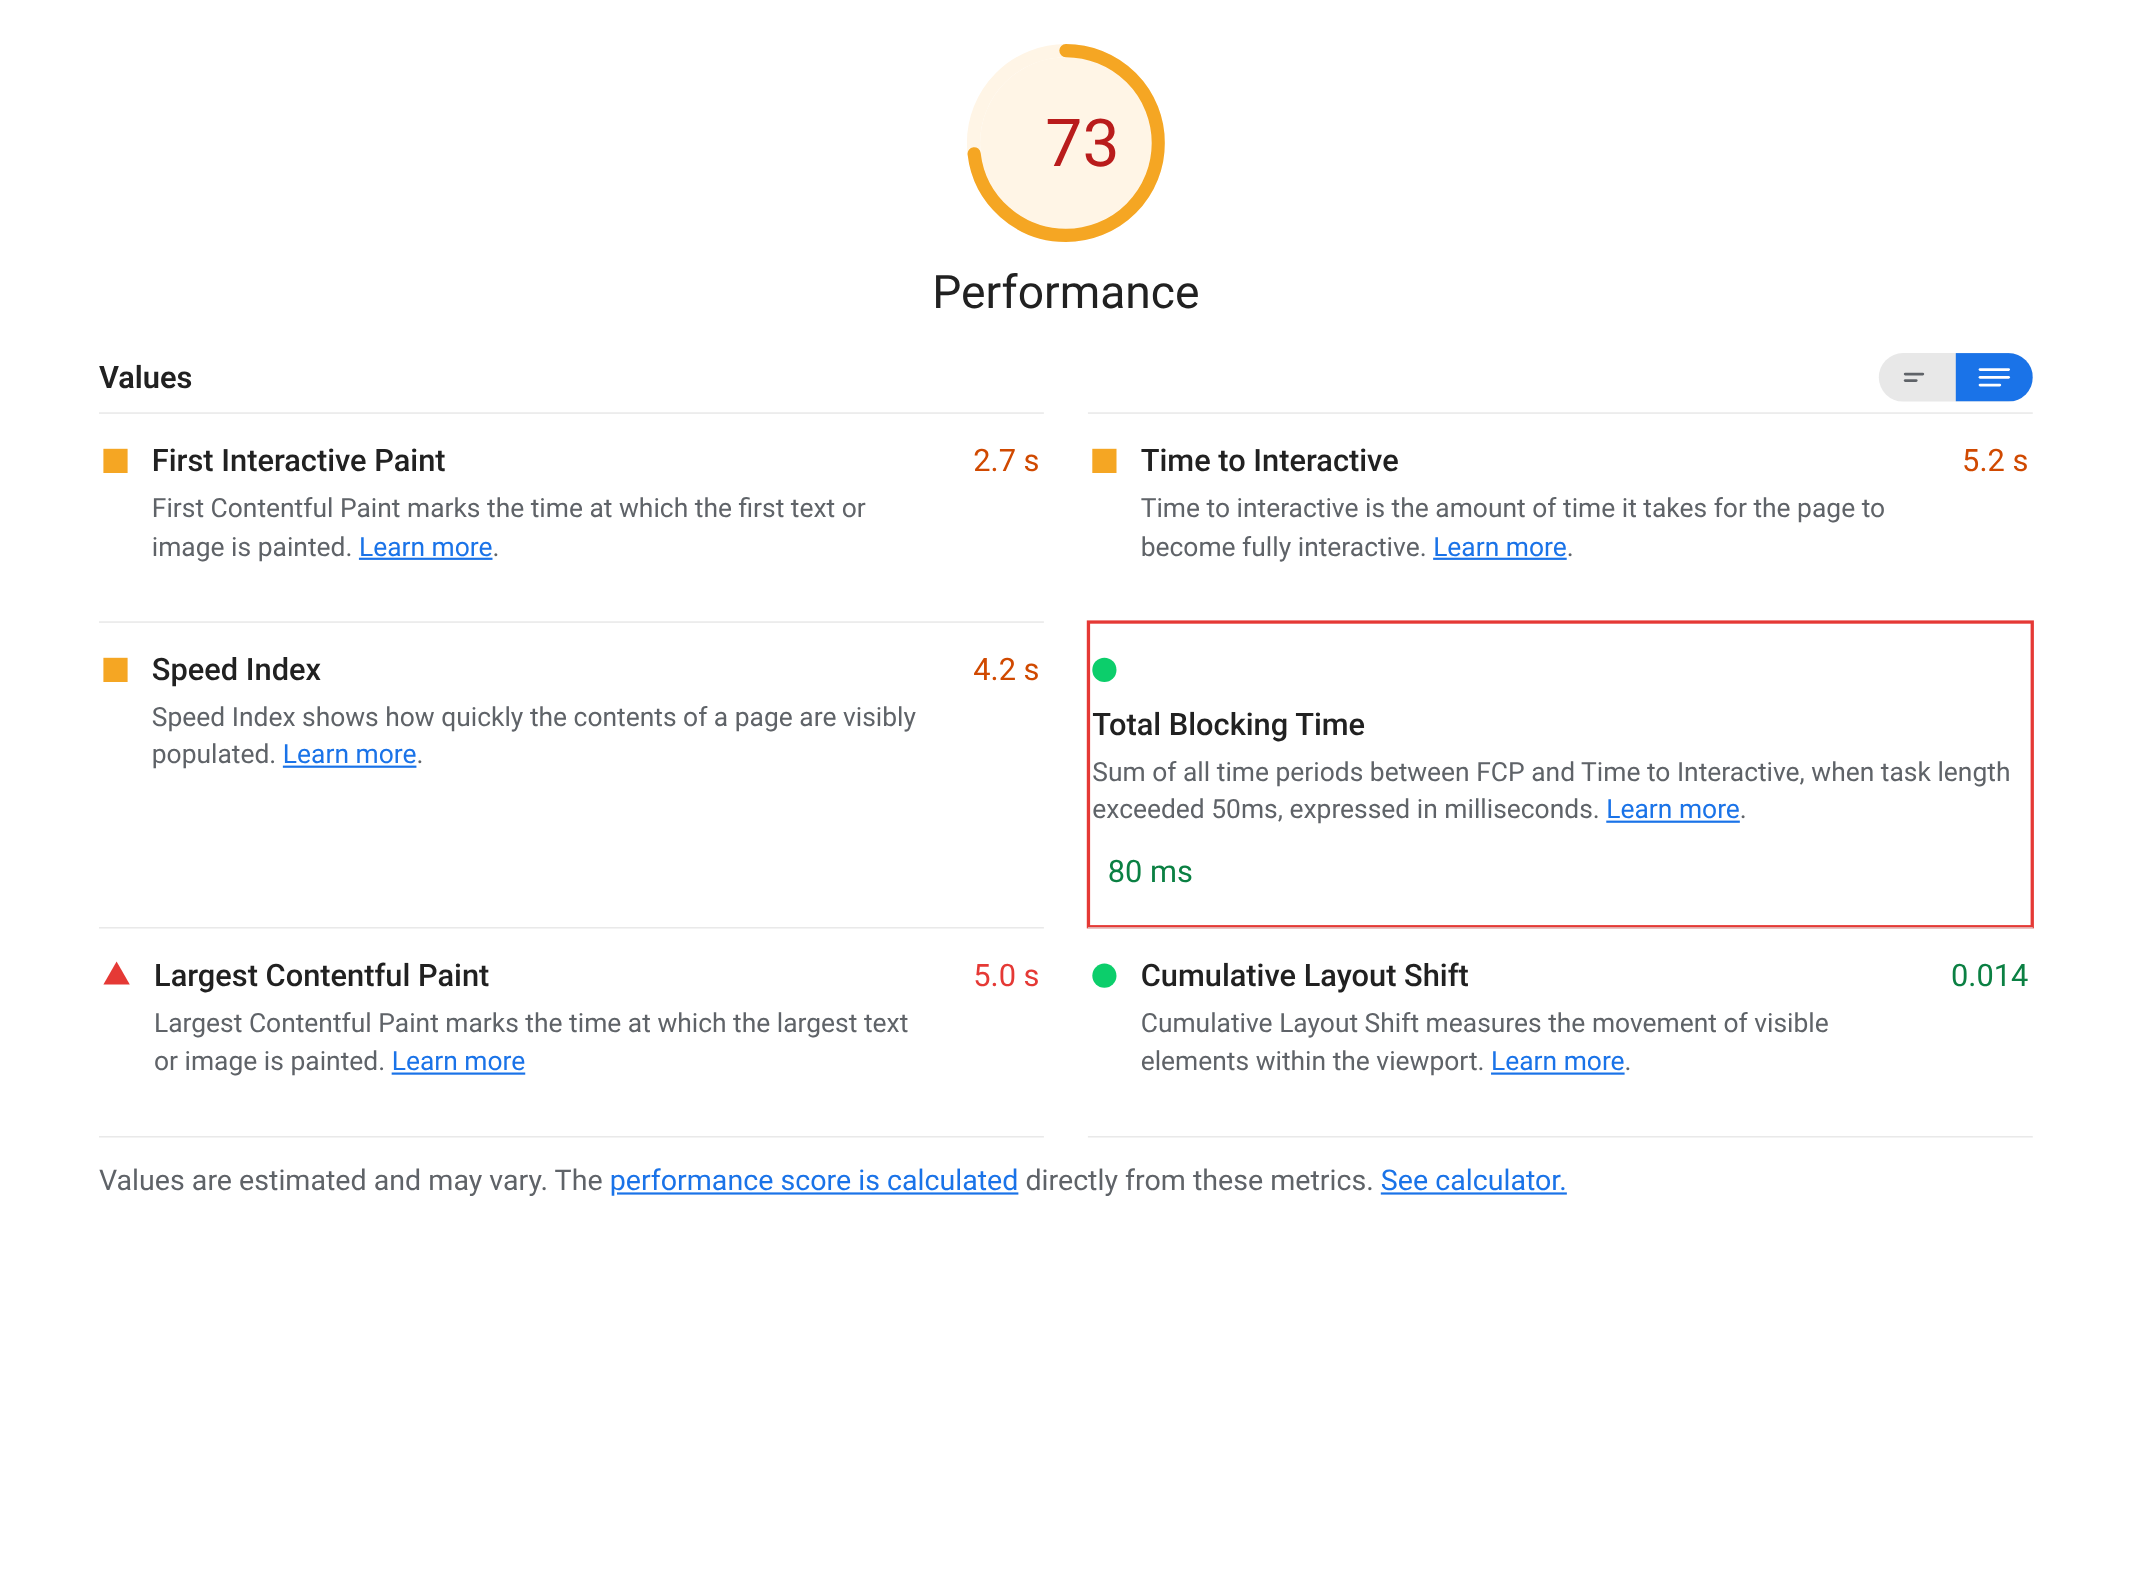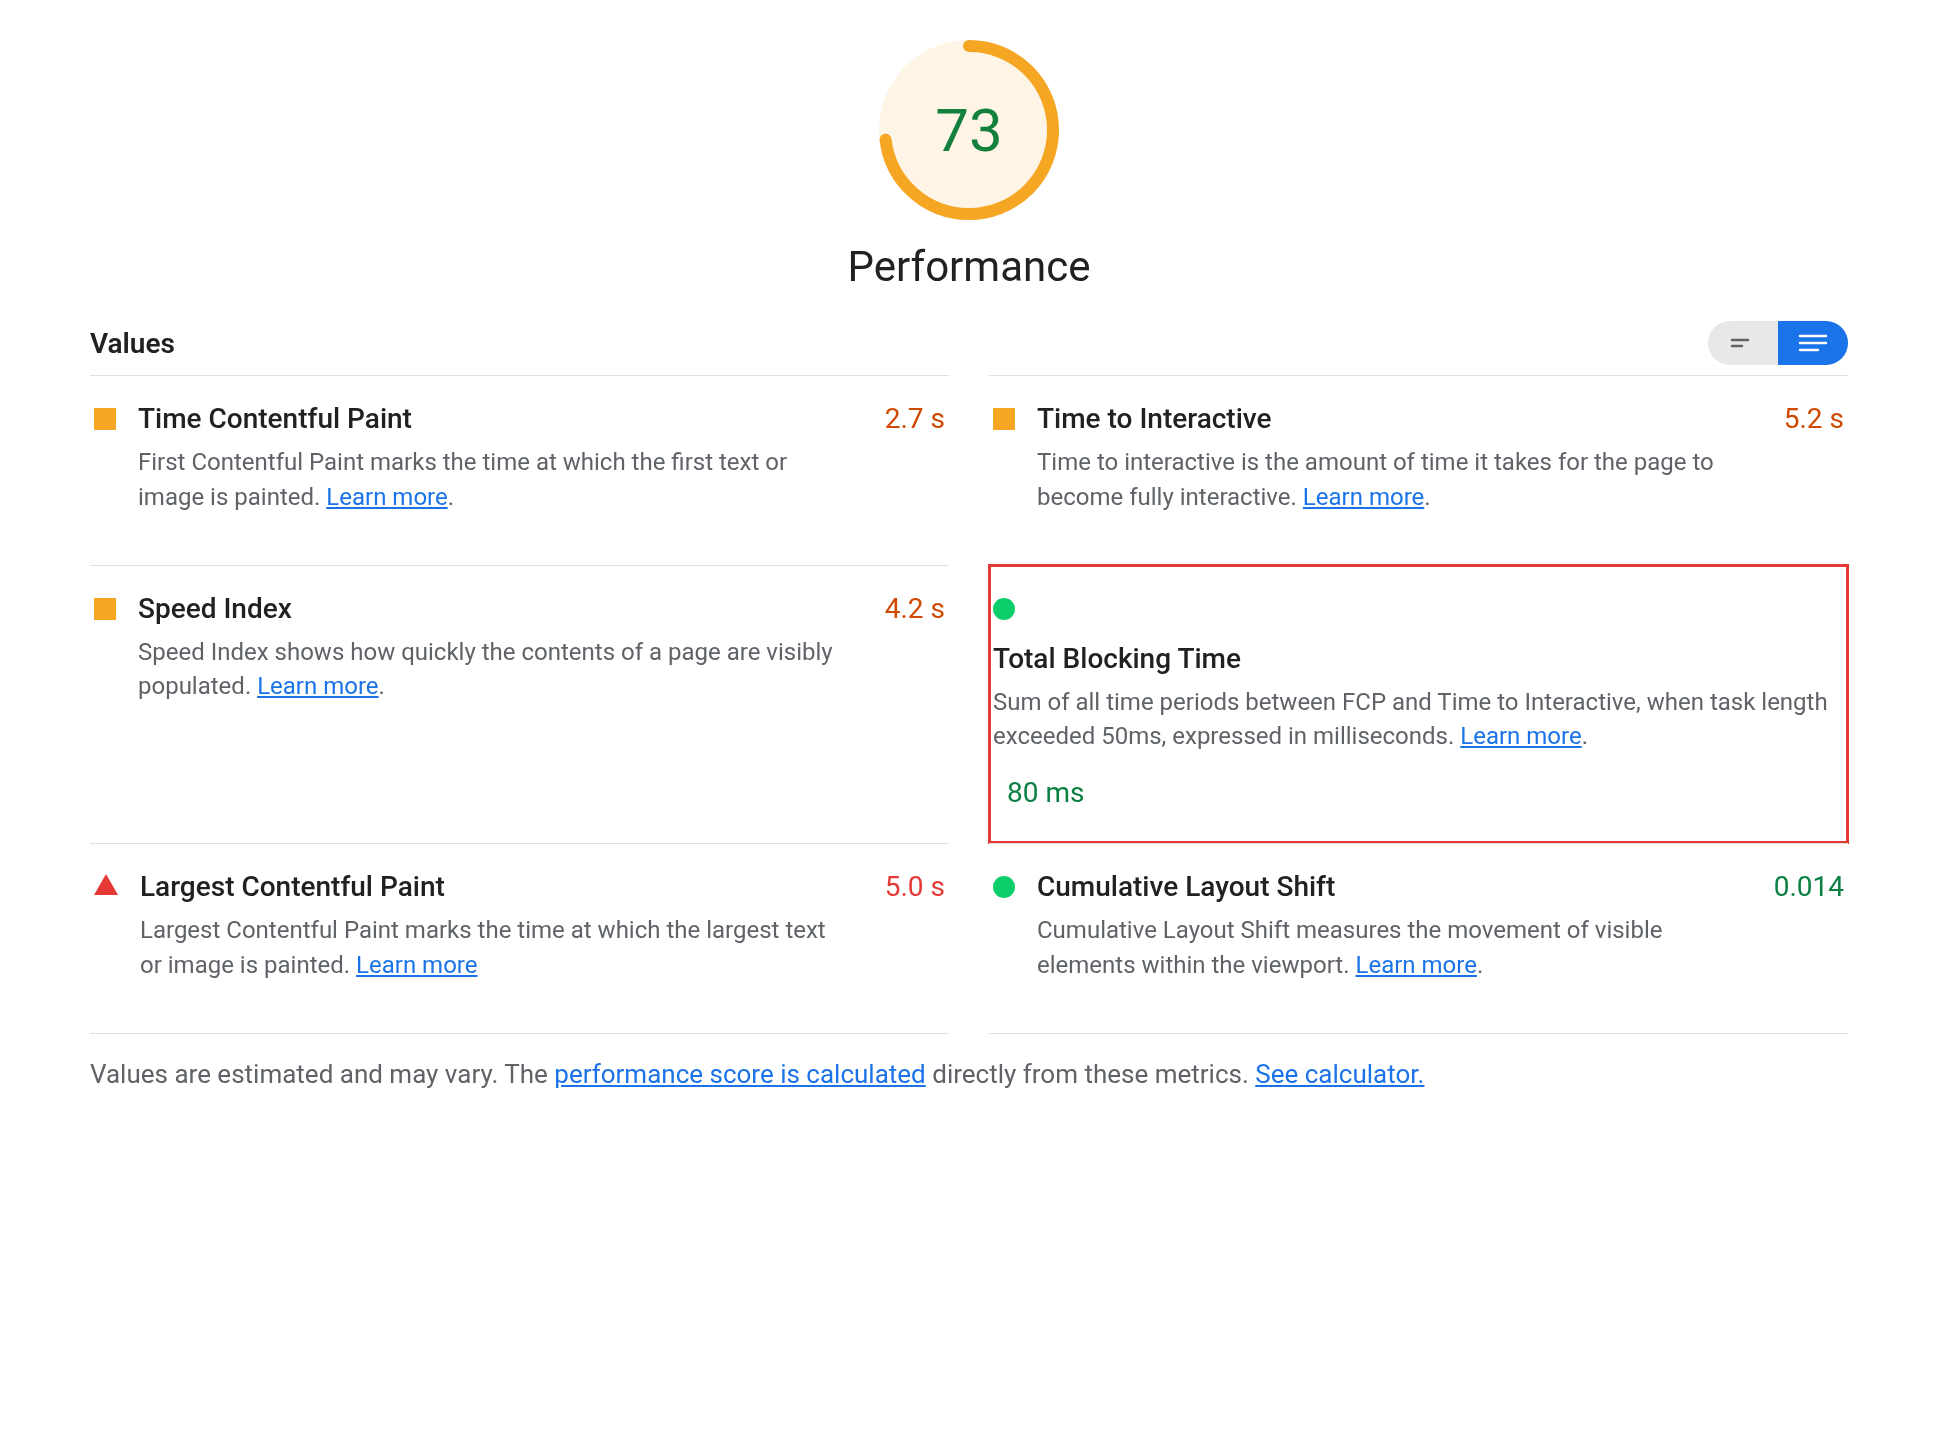--- a/index.html
+++ b/index.html
@@ -20,23 +20,23 @@
     position: relative;
     width: 180px;
     height: 180px;
     margin-bottom: 22px;
   }
   .gauge svg { transform: rotate(-90deg); }
   .gauge-bg { fill: none; stroke: #fff5e6; stroke-width: 12; }
   .gauge-fill { fill: #fff5e6; }
   .gauge-arc { fill: none; stroke: #f5a623; stroke-width: 12; stroke-linecap: round; }
   .gauge-num {
-    position: absolute; top: 0; left: 0; width: 100%; height: 100%;
+    position: absolute; top: 0; left: 15px; width: 100%; height: 100%;
     display: flex; align-items: center; justify-content: center;
-    font-size: 60px; font-weight: 400; color: #15803d;
+    font-size: 60px; font-weight: 400; color: #b91c1c;
   }
   .category-title { font-size: 42px; font-weight: 400; color: #212121; }
   .metrics-header {
     display: flex; align-items: center; justify-content: space-between;
     padding-bottom: 10px;
   }
   .metrics-header h2 { font-size: 28px; font-weight: 600; }
   .toggle {
     display: flex; border-radius: 30px; overflow: hidden;
     background: #e8e8e8; height: 44px;
@@ -121,21 +121,21 @@
       </svg>
     </button>
   </div>
 </div>
 
 <div class="grid">
 
   <div class="metric">
     <div class="status-icon status-square"></div>
     <div class="metric-body">
-      <div class="metric-title">Time Contentful Paint</div>
+      <div class="metric-title">First Interactive Paint</div>
       <div class="metric-desc">
         <span>First Contentful Paint marks the time at which the first text or image is painted. </span><a class="learn-more">Learn more</a><span>.</span>
       </div>
     </div>
     <div class="metric-value val-average">2.7 s</div>
   </div>
 
   <div class="metric">
     <div class="status-icon status-square"></div>
     <div class="metric-body">

